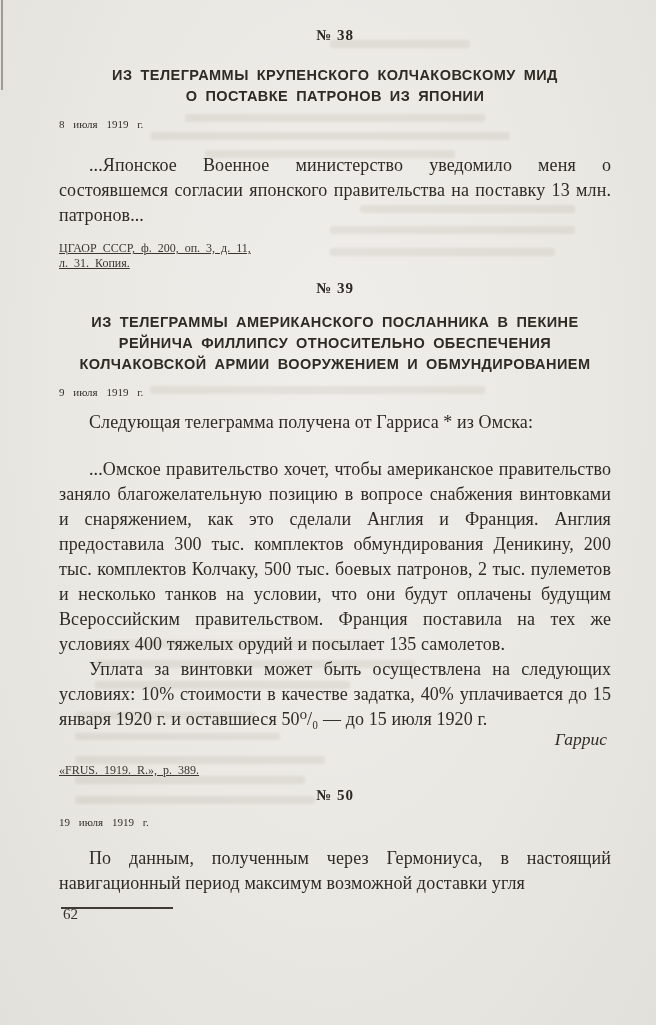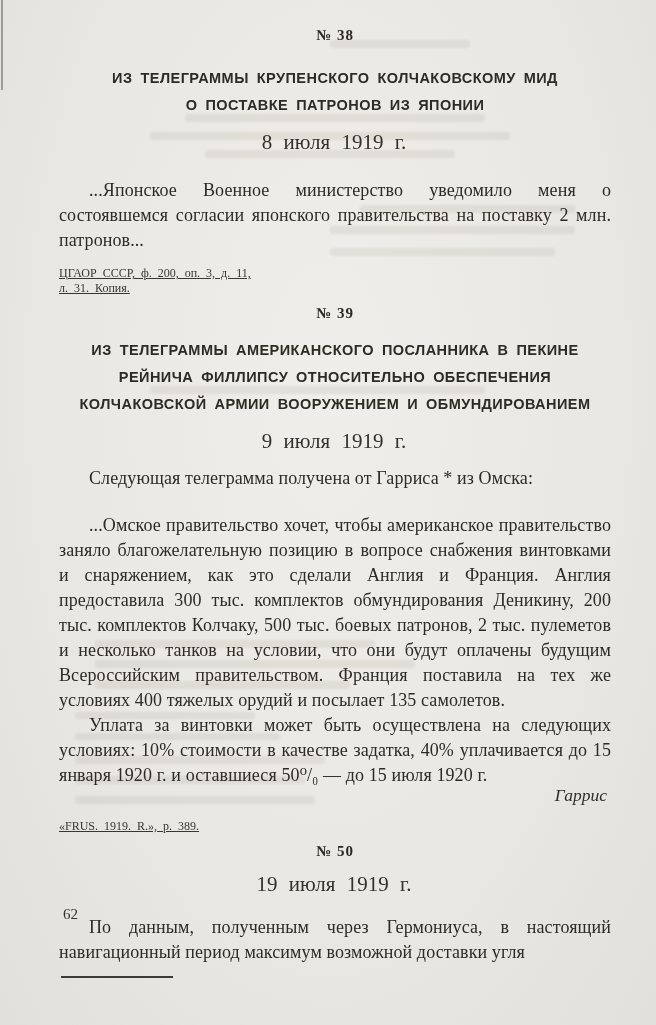--- a/index.html
+++ b/index.html
@@ -14,26 +14,26 @@
   .content{
     position:absolute;left:59px;top:0;width:552px;
   }
   .doc-number{
     text-align:center;font-size:15px;font-weight:bold;
     letter-spacing:1px;color:#2c2823;
   }
   .doc-title{
     text-align:center;font-weight:bold;
     font-family:"Liberation Sans","DejaVu Sans",sans-serif;
-    font-size:14.5px;line-height:27px;
+    font-size:14.5px;line-height:21px;
     letter-spacing:.45px;word-spacing:3.5px;
     white-space:pre-line;color:#2e2a24;
   }
   .doc-date{
-    text-align:center;font-size:21px;word-spacing:6px;
+    text-align:left;font-size:11px;word-spacing:6px;
     padding-right:2px;color:#34302a;
   }
   .para{
     font-size:18px;line-height:25px;text-align:justify;
     text-indent:30px;letter-spacing:.1px;margin:0;
   }
   .signature{
     text-align:right;font-style:italic;font-size:17.5px;
     padding-right:4px;color:#302c26;
   }
@@ -90,21 +90,21 @@
   <div class="ghost" style="left:75px;top:756px;width:250px;"></div>
   <div class="ghost" style="left:75px;top:776px;width:230px;"></div>
   <div class="ghost" style="left:75px;top:796px;width:240px;"></div>
 
   <div class="content">
 
     <div class="doc-number mt-a">№ 38</div>
     <div class="doc-title mt-b">ИЗ ТЕЛЕГРАММЫ КРУПЕНСКОГО КОЛЧАКОВСКОМУ МИД
 О ПОСТАВКЕ ПАТРОНОВ ИЗ ЯПОНИИ</div>
     <div class="doc-date mt-c">8 июля 1919 г.</div>
-    <p class="para mt-d">...Японское Военное министерство уведомило меня о состоявшемся согласии японского правительства на поставку 2 млн. патронов...</p>
+    <p class="para mt-d">...Японское Военное министерство уведомило меня о состоявшемся согласии японского правительства на поставку 13 млн. патронов...</p>
     <div class="source mt-f">ЦГАОР СССР, ф. 200, оп. 3, д. 11,
 л. 31. Копия.</div>
 
     <div class="doc-number mt-g">№ 39</div>
     <div class="doc-title mt-h">ИЗ ТЕЛЕГРАММЫ АМЕРИКАНСКОГО ПОСЛАННИКА В ПЕКИНЕ
 РЕЙНИЧА ФИЛЛИПСУ ОТНОСИТЕЛЬНО ОБЕСПЕЧЕНИЯ
 КОЛЧАКОВСКОЙ АРМИИ ВООРУЖЕНИЕМ И ОБМУНДИРОВАНИЕМ</div>
     <div class="doc-date mt-c">9 июля 1919 г.</div>
     <p class="para mt-i">Следующая телеграмма получена от Гарриса * из Омска:</p>
     <p class="para mt-j">...Омское правительство хочет, чтобы американское правительство заняло благожелательную позицию в вопросе снабжения винтовками и снаряжением, как это сделали Англия и Франция. Англия предоставила 300 тыс. комплектов обмундирования Деникину, 200 тыс. комплектов Колчаку, 500 тыс. боевых патронов, 2 тыс. пулеметов и несколько танков на условии, что они будут оплачены будущим Всероссийским правительством. Франция поставила на тех же условиях 400 тяжелых орудий и посылает 135 самолетов.</p>

